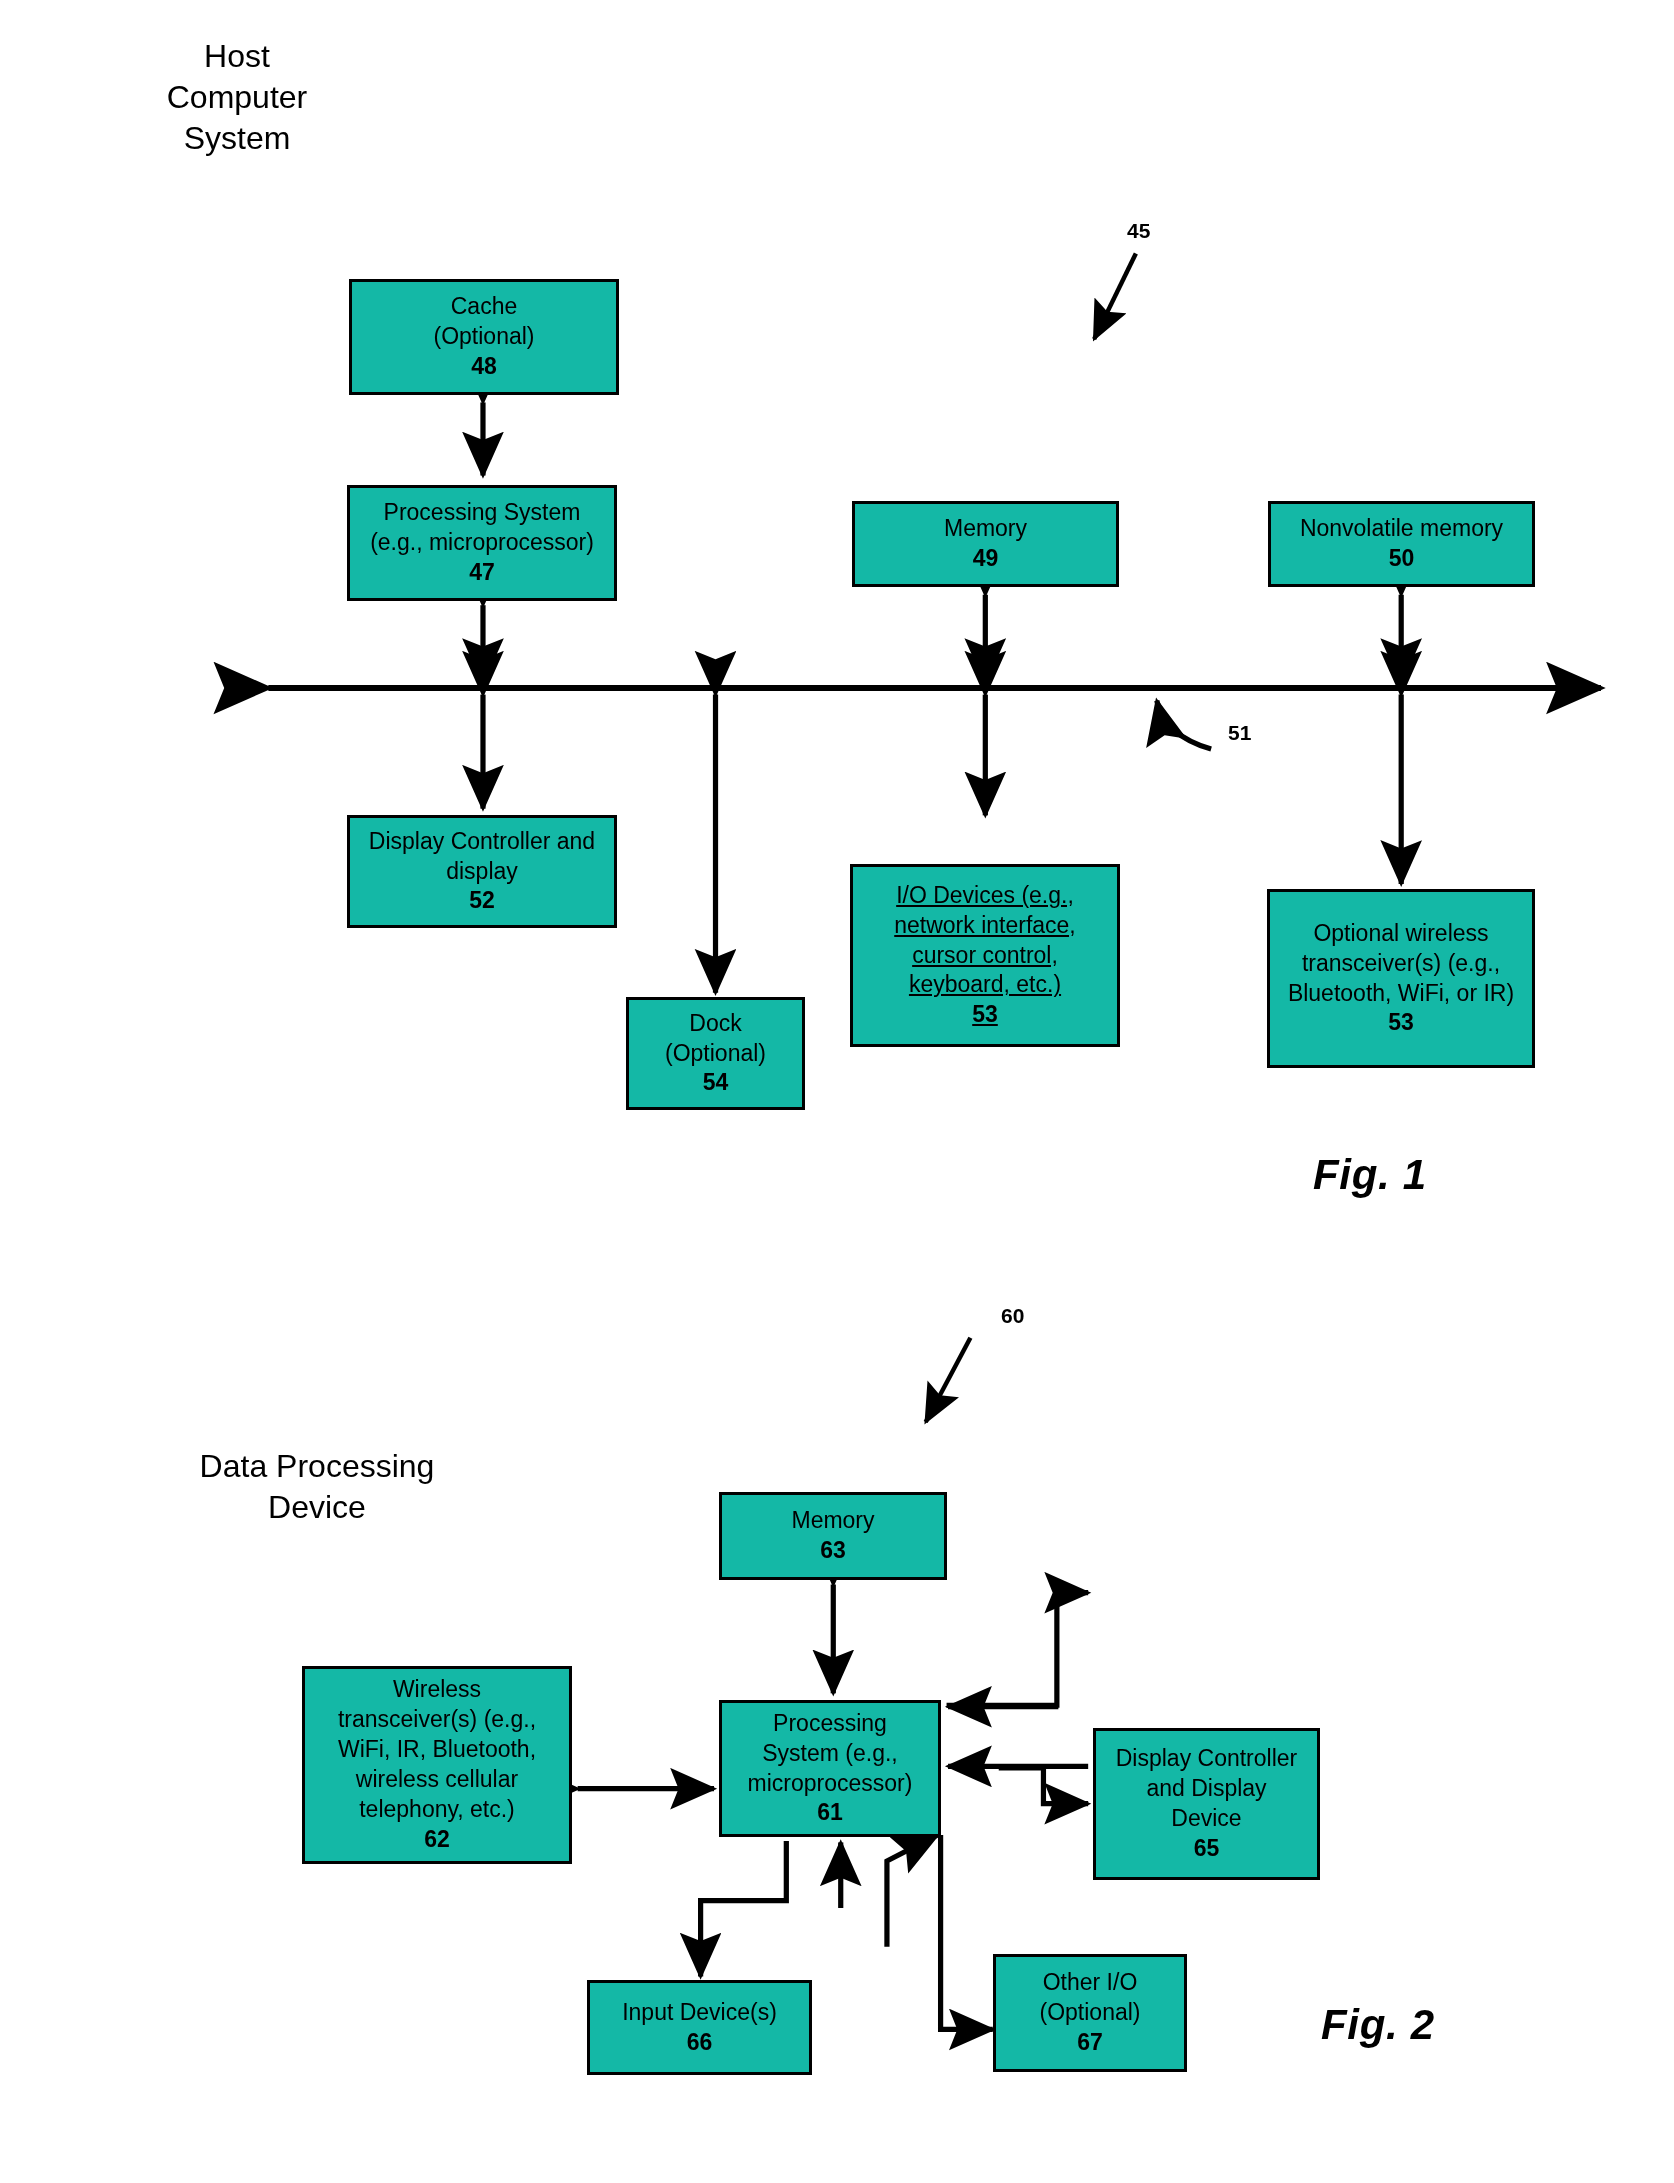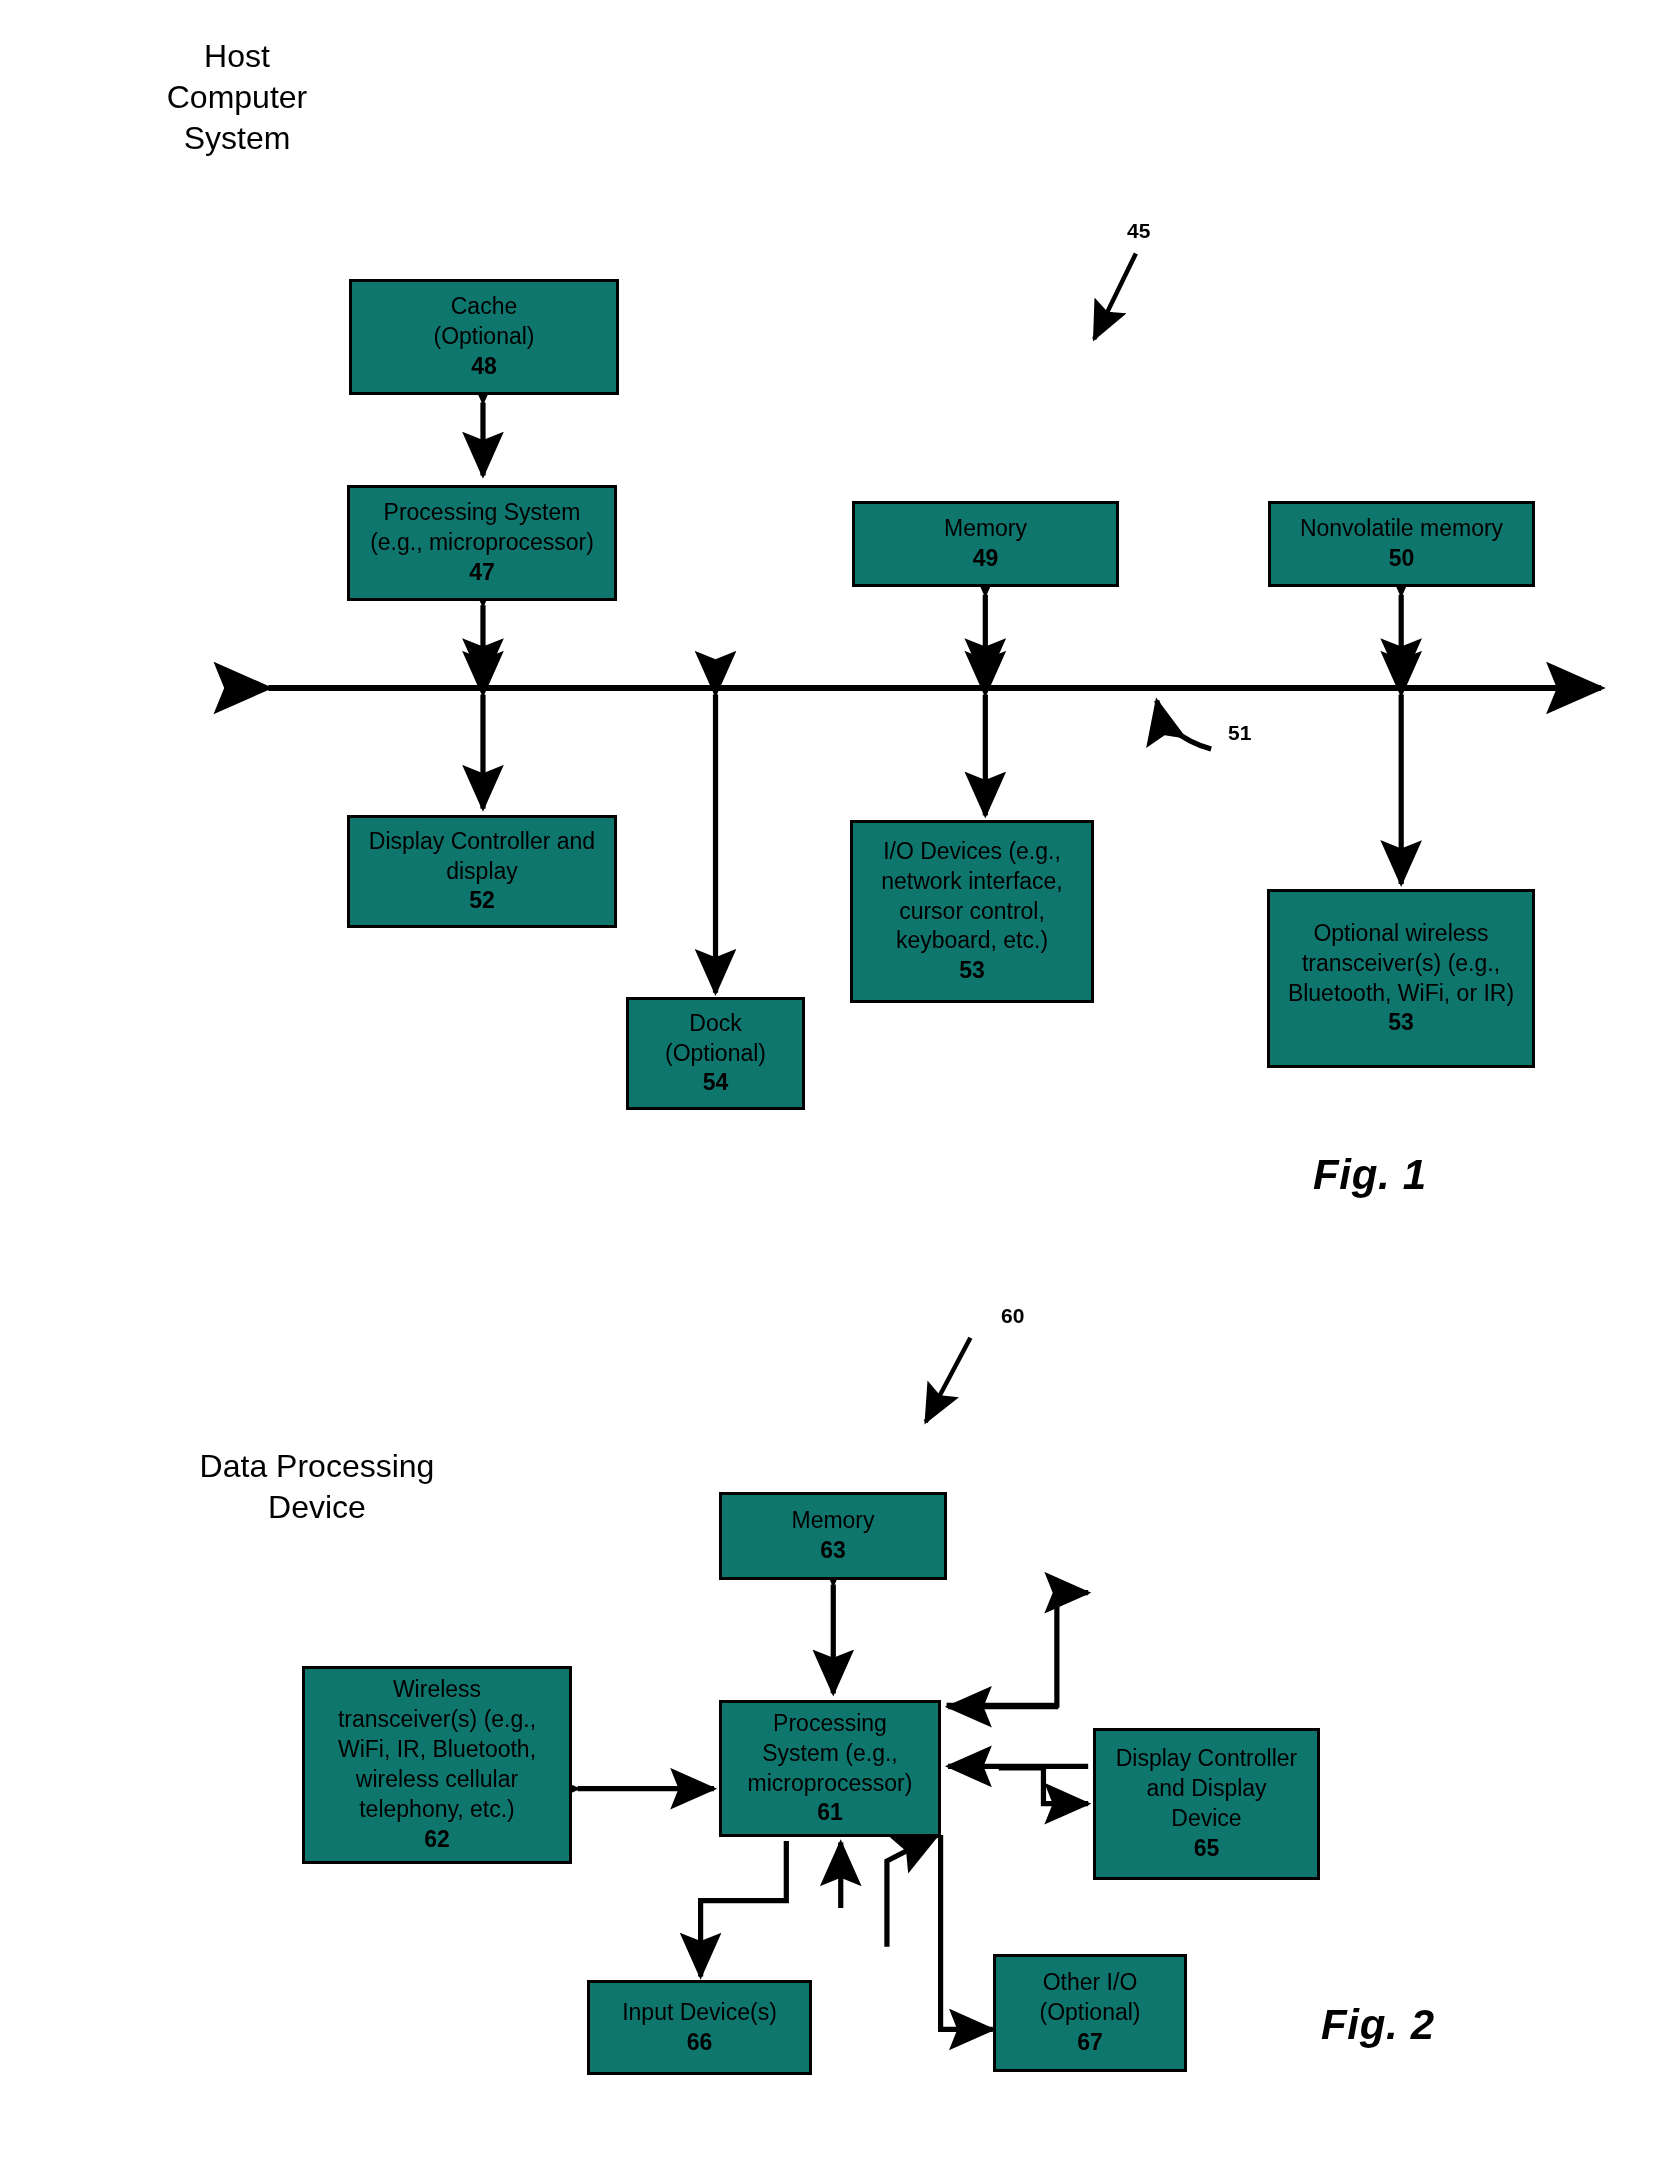--- a/index.html
+++ b/index.html
@@ -1,21 +1,21 @@
 <!DOCTYPE html>
 <html style="font-size:12px"><head>
 <meta charset="utf-8">
 <style>
   html,body{margin:0;padding:0;background:#ffffff;}
   body{width:1674px;height:2183px;position:relative;overflow:hidden;
        font-family:"Liberation Sans","DejaVu Sans",sans-serif;color:#000;}
   .stage{position:absolute;left:0;top:0;width:1674px;height:2183px;}
 
   
-  .box{position:absolute;box-sizing:border-box;border:3.7px solid #000;background:#0f766e;
+  .box{position:absolute;box-sizing:border-box;border:3.7px solid #000;background:#14b8a6;
        display:flex;flex-direction:column;align-items:center;justify-content:center;
        text-align:center;line-height:1.30;z-index:3;}
   .box .ln{display:block;white-space:nowrap;}
   .box .num{font-weight:bold;}
   .f31{font-size:23px;}
 
   
   .txt{position:absolute;white-space:pre;line-height:1.28;z-index:4;}
   .heading{font-size:32px;text-align:center;}
   .reflbl{font-size:21px;font-weight:bold;}
@@ -115,21 +115,21 @@
     <span class="ln">Nonvolatile memory</span>
     <span class="ln num">50</span>
   </div>
 
   <div class="box f31" style="left:347px;top:815px;width:270px;height:113px;">
     <span class="ln">Display Controller and</span>
     <span class="ln">display</span>
     <span class="ln num">52</span>
   </div>
 
-  <div class="box f31" style="left:850px;top:820px;width:244px;height:183px;">
+  <div class="box f31" style="left:850px;top:864px;width:270px;height:183px;text-decoration:underline;">
     <span class="ln">I/O Devices (e.g.,</span>
     <span class="ln">network interface,</span>
     <span class="ln">cursor control,</span>
     <span class="ln">keyboard, etc.)</span>
     <span class="ln num">53</span>
   </div>
 
   <div class="box f31" style="left:1267px;top:889px;width:268px;height:179px;">
     <span class="ln">Optional wireless</span>
     <span class="ln">transceiver(s) (e.g.,</span>

